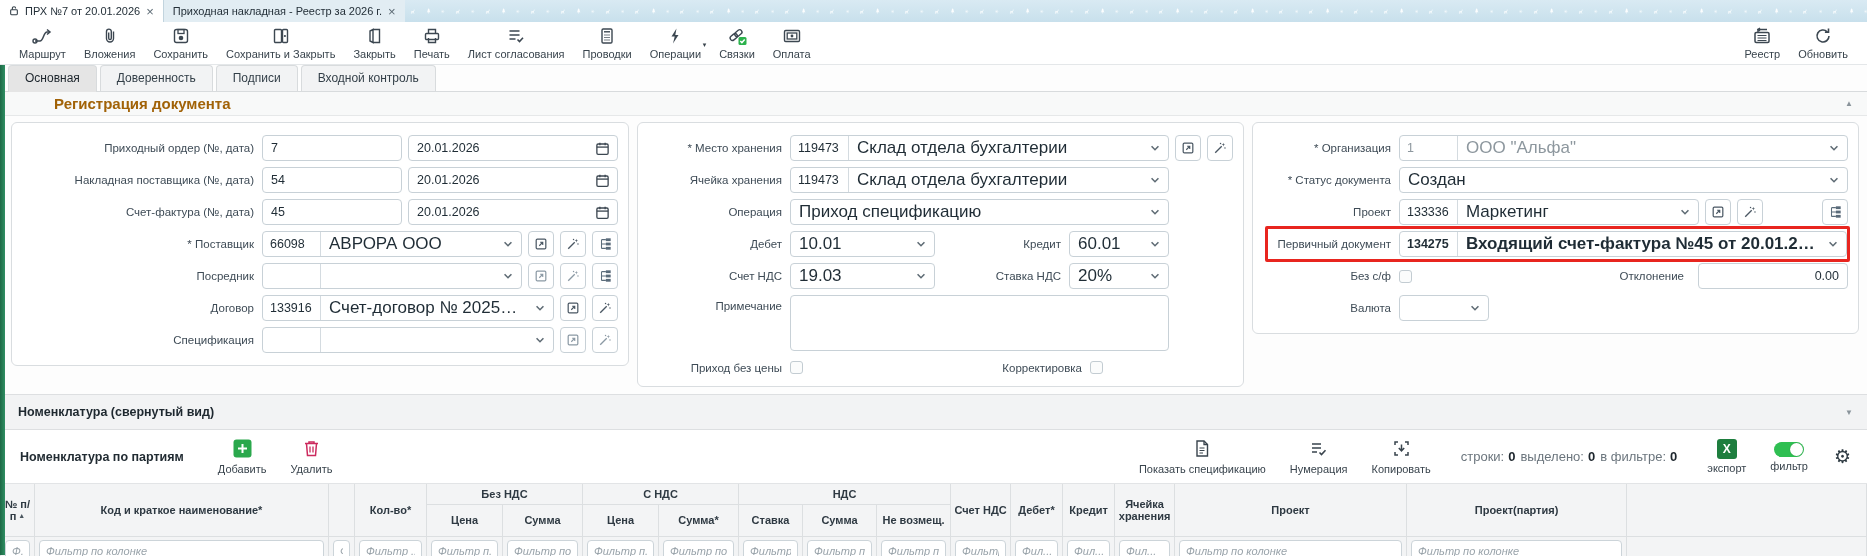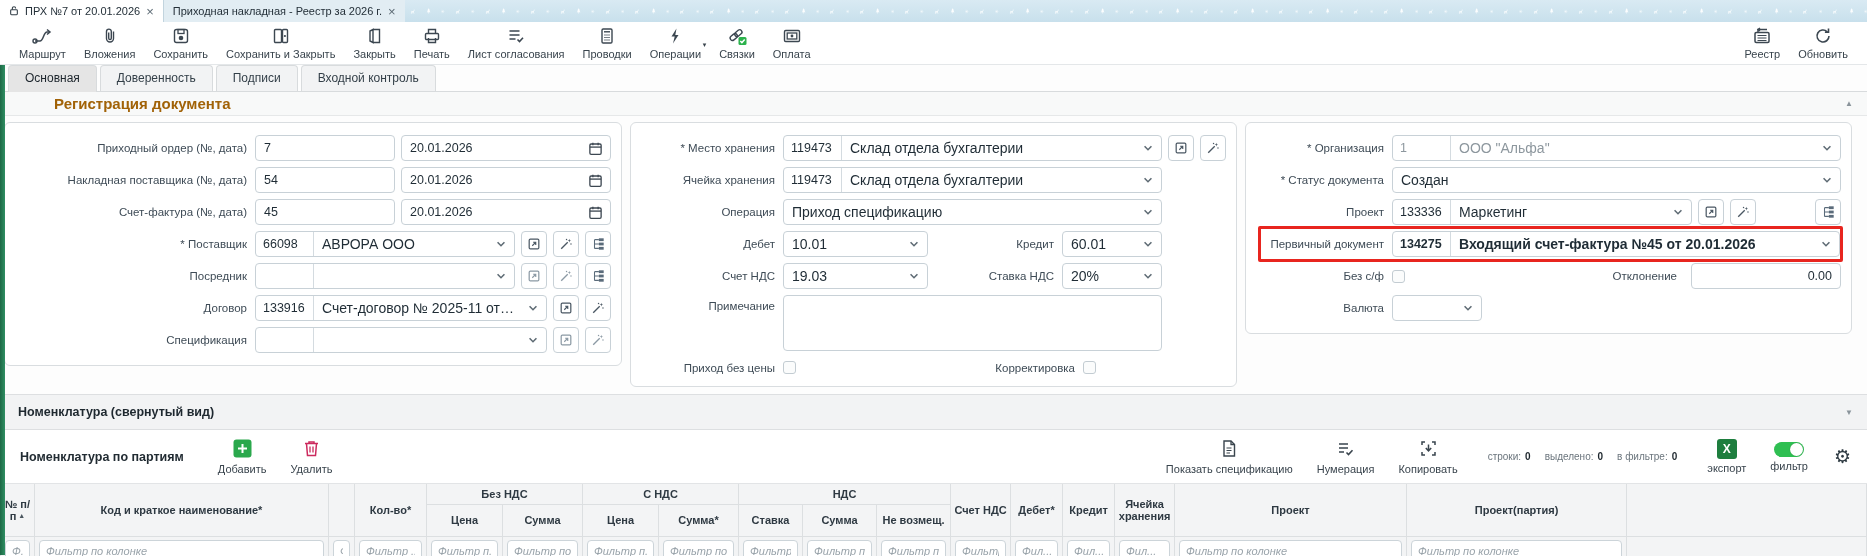--- a/index.html
+++ b/index.html
@@ -30,21 +30,21 @@
 
   .viewtabs { display:flex; align-items:flex-end; height:27px; padding-left:8px; border-bottom:1px solid #d8dbdd; background:#fdfdfd; }
   .vtab { font-size:12px; color:#333f48; background:#f2f3f4; border:1px solid #d8dbdd; border-bottom:none; border-radius:4px 4px 0 0; padding:5px 16px 6px; margin-right:3px; }
   .vtab.active { background:#e5e5e5; font-weight:normal; color:#1d262d; margin-bottom:-1px; padding-bottom:7px; }
 
   .sect-head { display:flex; align-items:center; height:24px; padding:0 14px 0 18px; background:#f8f9f9; border-bottom:1px solid #e6e8e9; }
   .sect-head .t { font-size:15px; font-weight:bold; color:#a16207;padding-left:36px; }
   .caret { margin-left:auto; font-size:8px; color:#8a949b; }
 
   
-  .panels { display:flex; align-items:flex-start; gap:8px; padding:6px 7px 0 4px; }
+  .panels { display:flex; align-items:flex-start; gap:8px; padding:6px 7px 0 11px; }
   .panel { background:#fff; border:1px solid #d9dde0; border-radius:6px; padding:12px 10px; }
   .panel-l { width:618px; }
   .panel-m { width:607px; }
   .panel-r { width:607px; }
 
   .frow { display:flex; align-items:center; margin-bottom:6px; position:relative; }
   .frow:last-child { margin-bottom:0; }
   .flabel { font-size:11.5px; color:#3e4b56; text-align:right; padding-right:8px; flex:none; }
   .panel-l .flabel { width:240px; }
   .panel-m .flabel { width:142px; }
@@ -53,21 +53,21 @@
 
   .inp { height:26px; border:1px solid #c8d1d7; border-radius:4px; font-size:12.5px; color:#1f2c35; padding:0 8px; background:#fff; outline:none; font-family:inherit; }
   .num { width:140px; }
   .datefield { display:flex; align-items:center; border:1px solid #c8d1d7; border-radius:4px; height:26px; margin-left:6px; flex:1; background:#fff; }
   .dinp { border:none; outline:none; flex:1; font-size:12.5px; color:#1f2c35; padding:0 8px; background:transparent; font-family:inherit; min-width:0; }
   .datefield .cal { margin-right:7px; display:flex; }
 
   .combo { display:flex; align-items:center; border:1px solid #c8d1d7; border-radius:4px; height:26px; background:#fff; min-width:0; }
   .combo.grow { flex:1; }
   .ccode { width:58px; flex:none; padding:0 7px; font-size:12.5px; color:#1f2c35; border-right:1px solid #d4dbe0; height:100%; display:flex; align-items:center; }
-  .cval { padding:0 8px; font-size:14px; color:#1f2c35; flex:1; white-space:nowrap; overflow:hidden; text-overflow:ellipsis; }
+  .cval { padding:0 8px; font-size:17px; color:#1f2c35; flex:1; white-space:nowrap; overflow:hidden; text-overflow:ellipsis; }
   .chev { margin:0 7px 0 4px; display:flex; flex:none; }
   .combo.ro .ccode, .combo.ro .cval { color:#8d979e; }
 
   .sqbtn { width:26px; height:26px; flex:none; border:1px solid #c8d1d7; border-radius:4px; background:#fff; display:flex; align-items:center; justify-content:center; margin-left:6px; }
 
   .cb { width:13px; height:13px; border:1px solid #c3ccd2; border-radius:3px; background:#fbfcfc; display:inline-block; flex:none; }
 
   .notearea { flex:1; height:56px; border:1px solid #c8d1d7; border-radius:4px; resize:none; outline:none; font-family:inherit; font-size:12.5px; padding:4px 8px; color:#1f2c35; }
   .align-top { align-items:flex-start; }
   .align-top .flabel { padding-top:5px; }
@@ -83,21 +83,21 @@
   .spacer { flex:1; }
 
   
   .nom-bar { display:flex; align-items:center; height:36px; background:#f2f3f4; border-top:1px solid #dddfe1; border-bottom:1px solid #dddfe1; padding:0 14px 0 18px; margin-top:7px; }
   .nom-bar .t { font-size:12.5px; font-weight:bold; color:#1e282f; }
 
   .nom-toolbar { display:flex; align-items:center; height:54px; background:#fff; padding:0 16px 0 20px; border-bottom:1px solid #e2e4e6; }
   .nom-title { font-size:12.5px; font-weight:bold; color:#222c33; margin-right:22px; }
   .nbtn { display:flex; flex-direction:column; align-items:center; gap:3px; font-size:11px; color:#39444d; padding:0 12px; }
   .nom-right { margin-left:auto; display:flex; align-items:center; }
-  .counters { display:flex; align-items:center; gap:14px; margin:0 18px; font-size:10px; color:#6b757d; }
+  .counters { display:flex; align-items:center; gap:5px; margin:0 18px; font-size:13px; color:#6b757d; }
   .counters b { color:#1d262d; margin-left:4px; }
   .gear { font-size:19px; color:#2e3a42; margin-left:14px; }
   .toggle { width:30px; height:15px; border-radius:8px; background:#2fbf52; position:relative; }
   .toggle .knob { position:absolute; right:1px; top:1px; width:13px; height:13px; border-radius:50%; background:#fff; box-shadow:0 0 1px rgba(0,0,0,.35); }
   .xlbadge { width:20px; height:20px; border-radius:3px; background:#1e7e3e; color:#fff; font-weight:bold; font-size:12px; display:flex; align-items:center; justify-content:center; }
 
   
   table.nom { width:100%; border-collapse:collapse; table-layout:fixed; background:#f3f4f5; }
   table.nom th { border:1px solid #dcdfe1; border-top:none; background:#f3f4f5; font-size:11px; font-weight:bold; color:#2e3942; text-align:center; padding:2px 3px; overflow:hidden; }
   table.nom tr.grp-row th { height:20px; font-weight:bold; }

